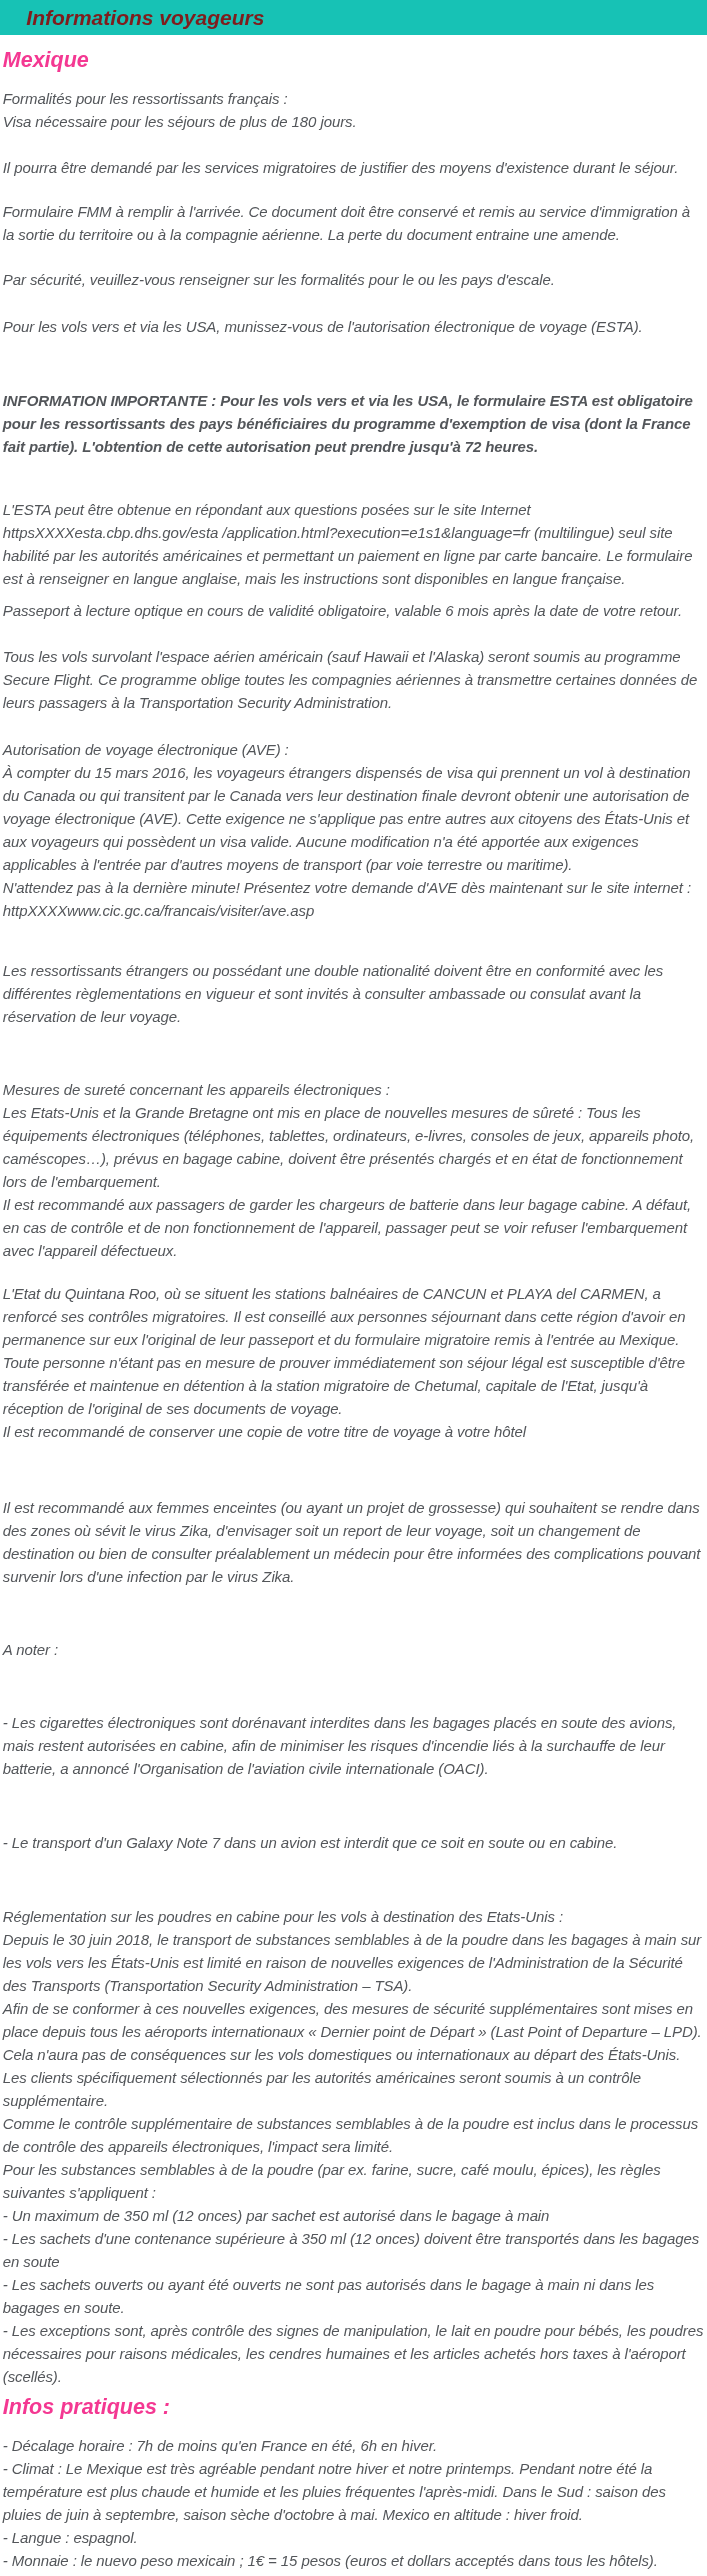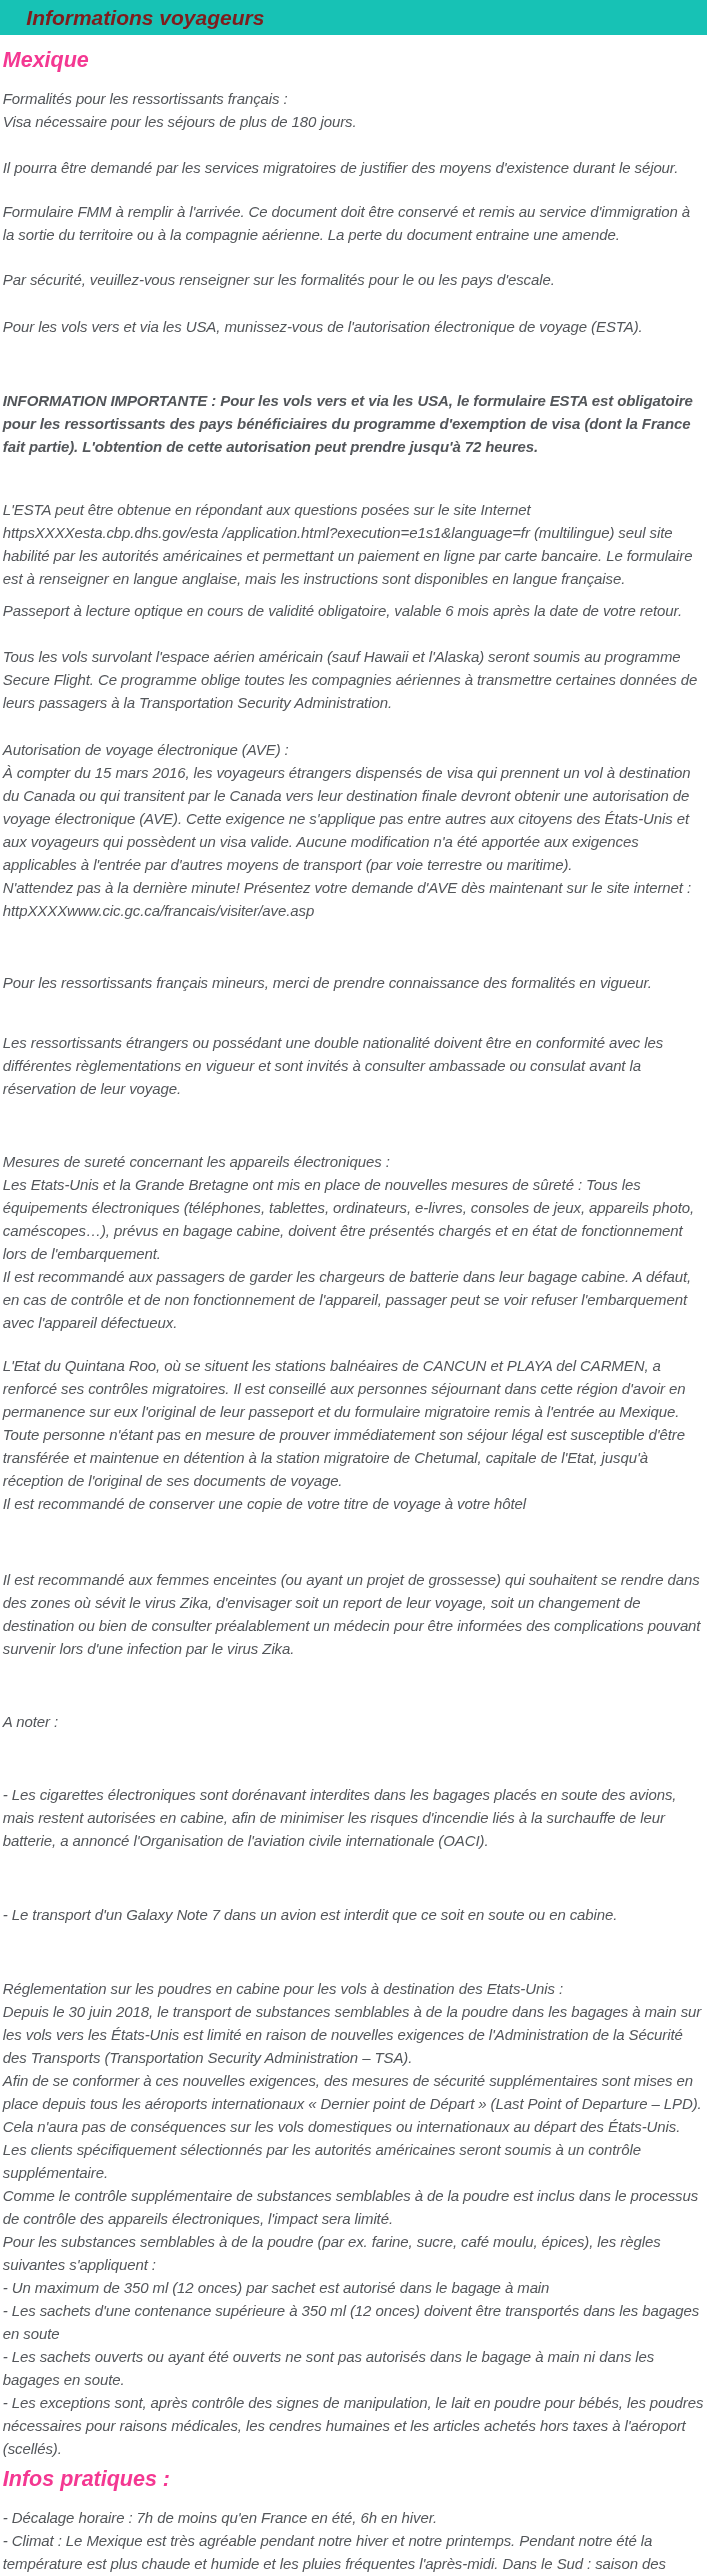--- a/index.html
+++ b/index.html
@@ -72,21 +72,20 @@
   <p class="mt20">Formulaire FMM à remplir à l'arrivée. Ce document doit être conservé et remis au service d'immigration à la sortie du territoire ou à la compagnie aérienne. La perte du document entraine une amende.</p>
   <p class="mt23">Par sécurité, veuillez-vous renseigner sur les formalités pour le ou les pays d'escale.</p>
   <p class="mt15">Pour les vols vers et via les USA, munissez-vous de l'autorisation électronique de voyage (ESTA).</p>
   <p class="mt55 b">INFORMATION IMPORTANTE : Pour les vols vers et via les USA, le formulaire ESTA est obligatoire pour les ressortissants des pays bénéficiaires du programme d'exemption de visa (dont la France fait partie). L'obtention de cette autorisation peut prendre jusqu'à 72 heures.</p>
   <p class="mt60">L'ESTA peut être obtenue en répondant aux questions posées sur le site Internet httpsXXXXesta.cbp.dhs.gov/esta /application.html?execution=e1s1&amp;language=fr (multilingue) seul site habilité par les autorités américaines et permettant un paiement en ligne par carte bancaire. Le formulaire est à renseigner en langue anglaise, mais les instructions sont disponibles en langue française.</p>
   <p class="mt10">Passeport à lecture optique en cours de validité obligatoire, valable 6 mois après la date de votre retour.</p>
   <p class="mt25">Tous les vols survolant l'espace aérien américain (sauf Hawaii et l'Alaska) seront soumis au programme Secure Flight. Ce programme oblige toutes les compagnies aériennes à transmettre certaines données de leurs passagers à la Transportation Security Administration.</p>
   <p class="mt15">Autorisation de voyage électronique (AVE) :</p>
   <p>À compter du 15 mars 2016, les voyageurs étrangers dispensés de visa qui prennent un vol à destination du Canada ou qui transitent par le Canada vers leur destination finale devront obtenir une autorisation de voyage électronique (AVE). Cette exigence ne s'applique pas entre autres aux citoyens des États-Unis et aux voyageurs qui possèdent un visa valide. Aucune modification n'a été apportée aux exigences applicables à l'entrée par d'autres moyens de transport (par voie terrestre ou maritime).</p>
   <p>N'attendez pas à la dernière minute! Présentez votre demande d'AVE dès maintenant sur le site internet : httpXXXXwww.cic.gc.ca/francais/visiter/ave.asp</p>
-  <p class="mt53">Pour les ressortissants français mineurs, merci de prendre connaissance des formalités en vigueur.</p>
   <p class="mt40">Les ressortissants étrangers ou possédant une double nationalité doivent être en conformité avec les différentes règlementations en vigueur et sont invités à consulter ambassade ou consulat avant la réservation de leur voyage.</p>
   <p class="mt54">Mesures de sureté concernant les appareils électroniques :</p>
   <p>Les Etats-Unis et la Grande Bretagne ont mis en place de nouvelles mesures de sûreté : Tous les équipements électroniques (téléphones, tablettes, ordinateurs, e-livres, consoles de jeux, appareils photo, caméscopes…), prévus en bagage cabine, doivent être présentés chargés et en état de fonctionnement lors de l'embarquement.</p>
   <p>Il est recommandé aux passagers de garder les chargeurs de batterie dans leur bagage cabine. A défaut, en cas de contrôle et de non fonctionnement de l'appareil, passager peut se voir refuser l'embarquement avec l'appareil défectueux.</p>
   <p class="mt21">L'Etat du Quintana Roo, où se situent les stations balnéaires de CANCUN et PLAYA del CARMEN, a renforcé ses contrôles migratoires. Il est conseillé aux personnes séjournant dans cette région d'avoir en permanence sur eux l'original de leur passeport et du formulaire migratoire remis à l'entrée au Mexique. Toute personne n'étant pas en mesure de prouver immédiatement son séjour légal est susceptible d'être transférée et maintenue en détention à la station migratoire de Chetumal, capitale de l'Etat, jusqu'à réception de l'original de ses documents de voyage.</p>
   <p>Il est recommandé de conserver une copie de votre titre de voyage à votre hôtel</p>
   <p class="mt57">Il est recommandé aux femmes enceintes (ou ayant un projet de grossesse) qui souhaitent se rendre dans des zones où sévit le virus Zika, d'envisager soit un report de leur voyage, soit un changement de destination ou bien de consulter préalablement un médecin pour être informées des complications pouvant survenir lors d'une infection par le virus Zika.</p>
   <p class="mt54">A noter :</p>
   <p class="mt54">- Les cigarettes électroniques sont dorénavant interdites dans les bagages placés en soute des avions, mais restent autorisées en cabine, afin de minimiser les risques d'incendie liés à la surchauffe de leur batterie, a annoncé l'Organisation de l'aviation civile internationale (OACI).</p>
   <p class="mt55">- Le transport d'un Galaxy Note 7 dans un avion est interdit que ce soit en soute ou en cabine.</p>

